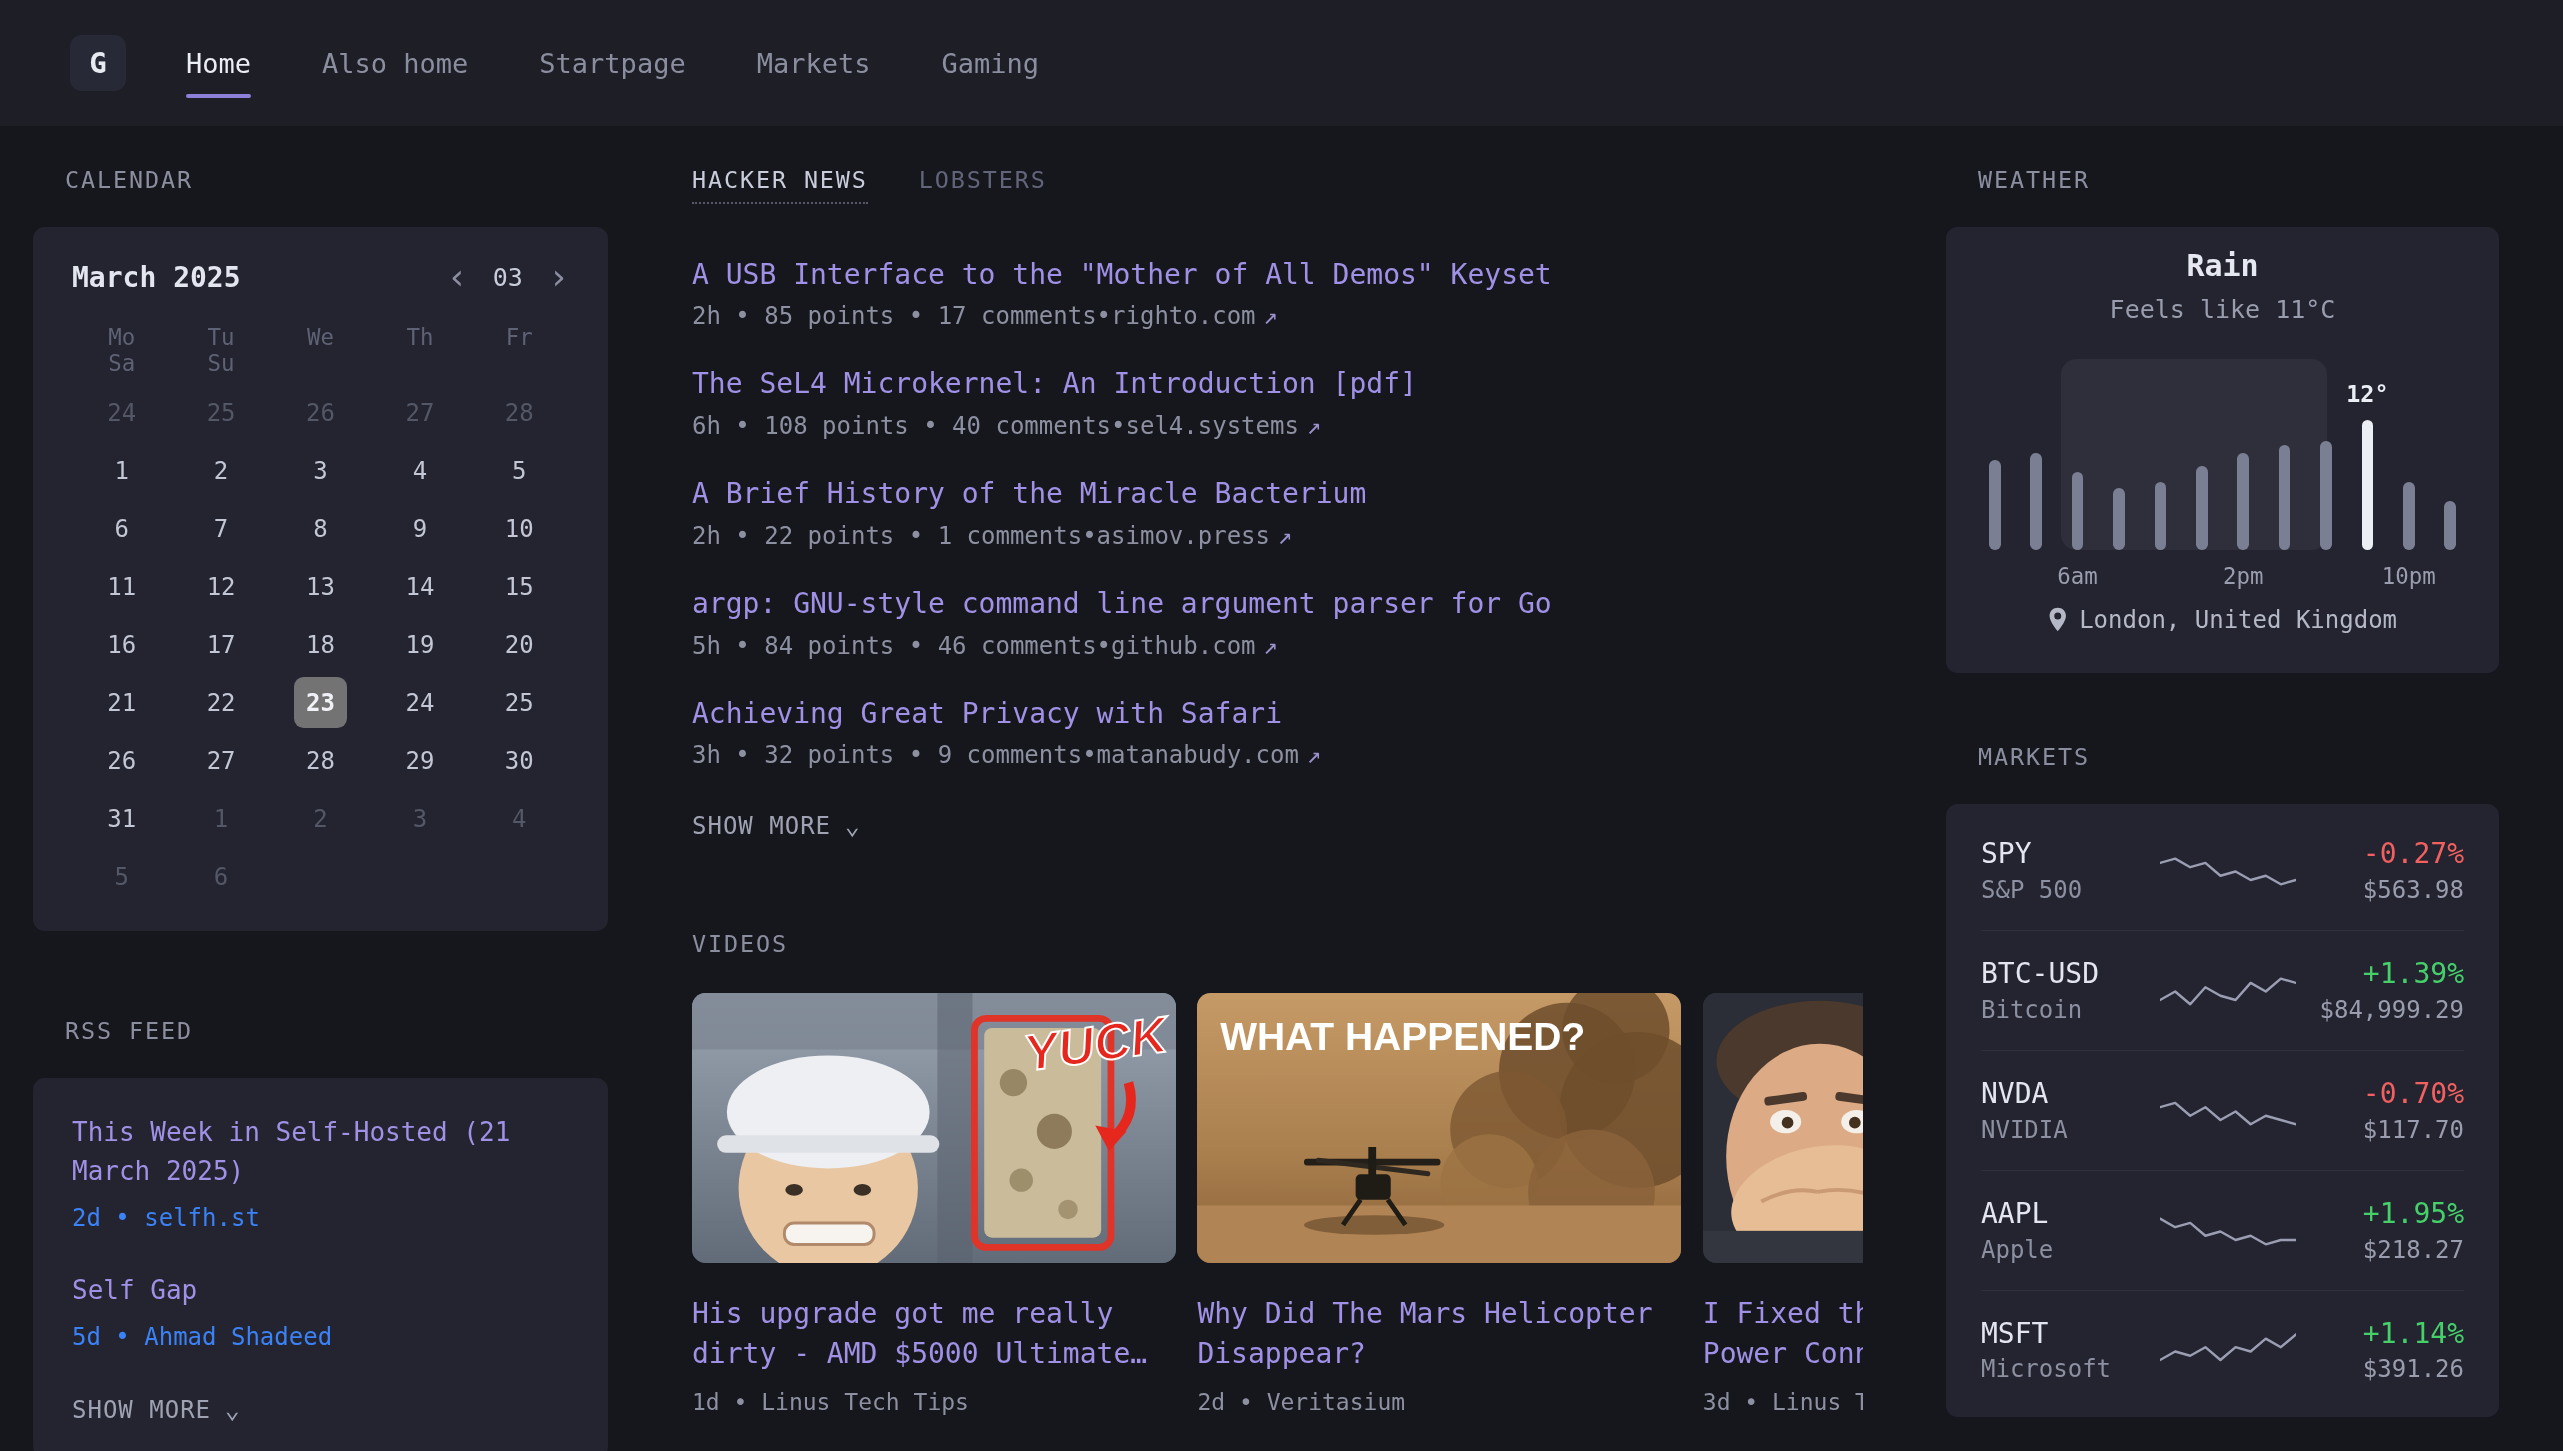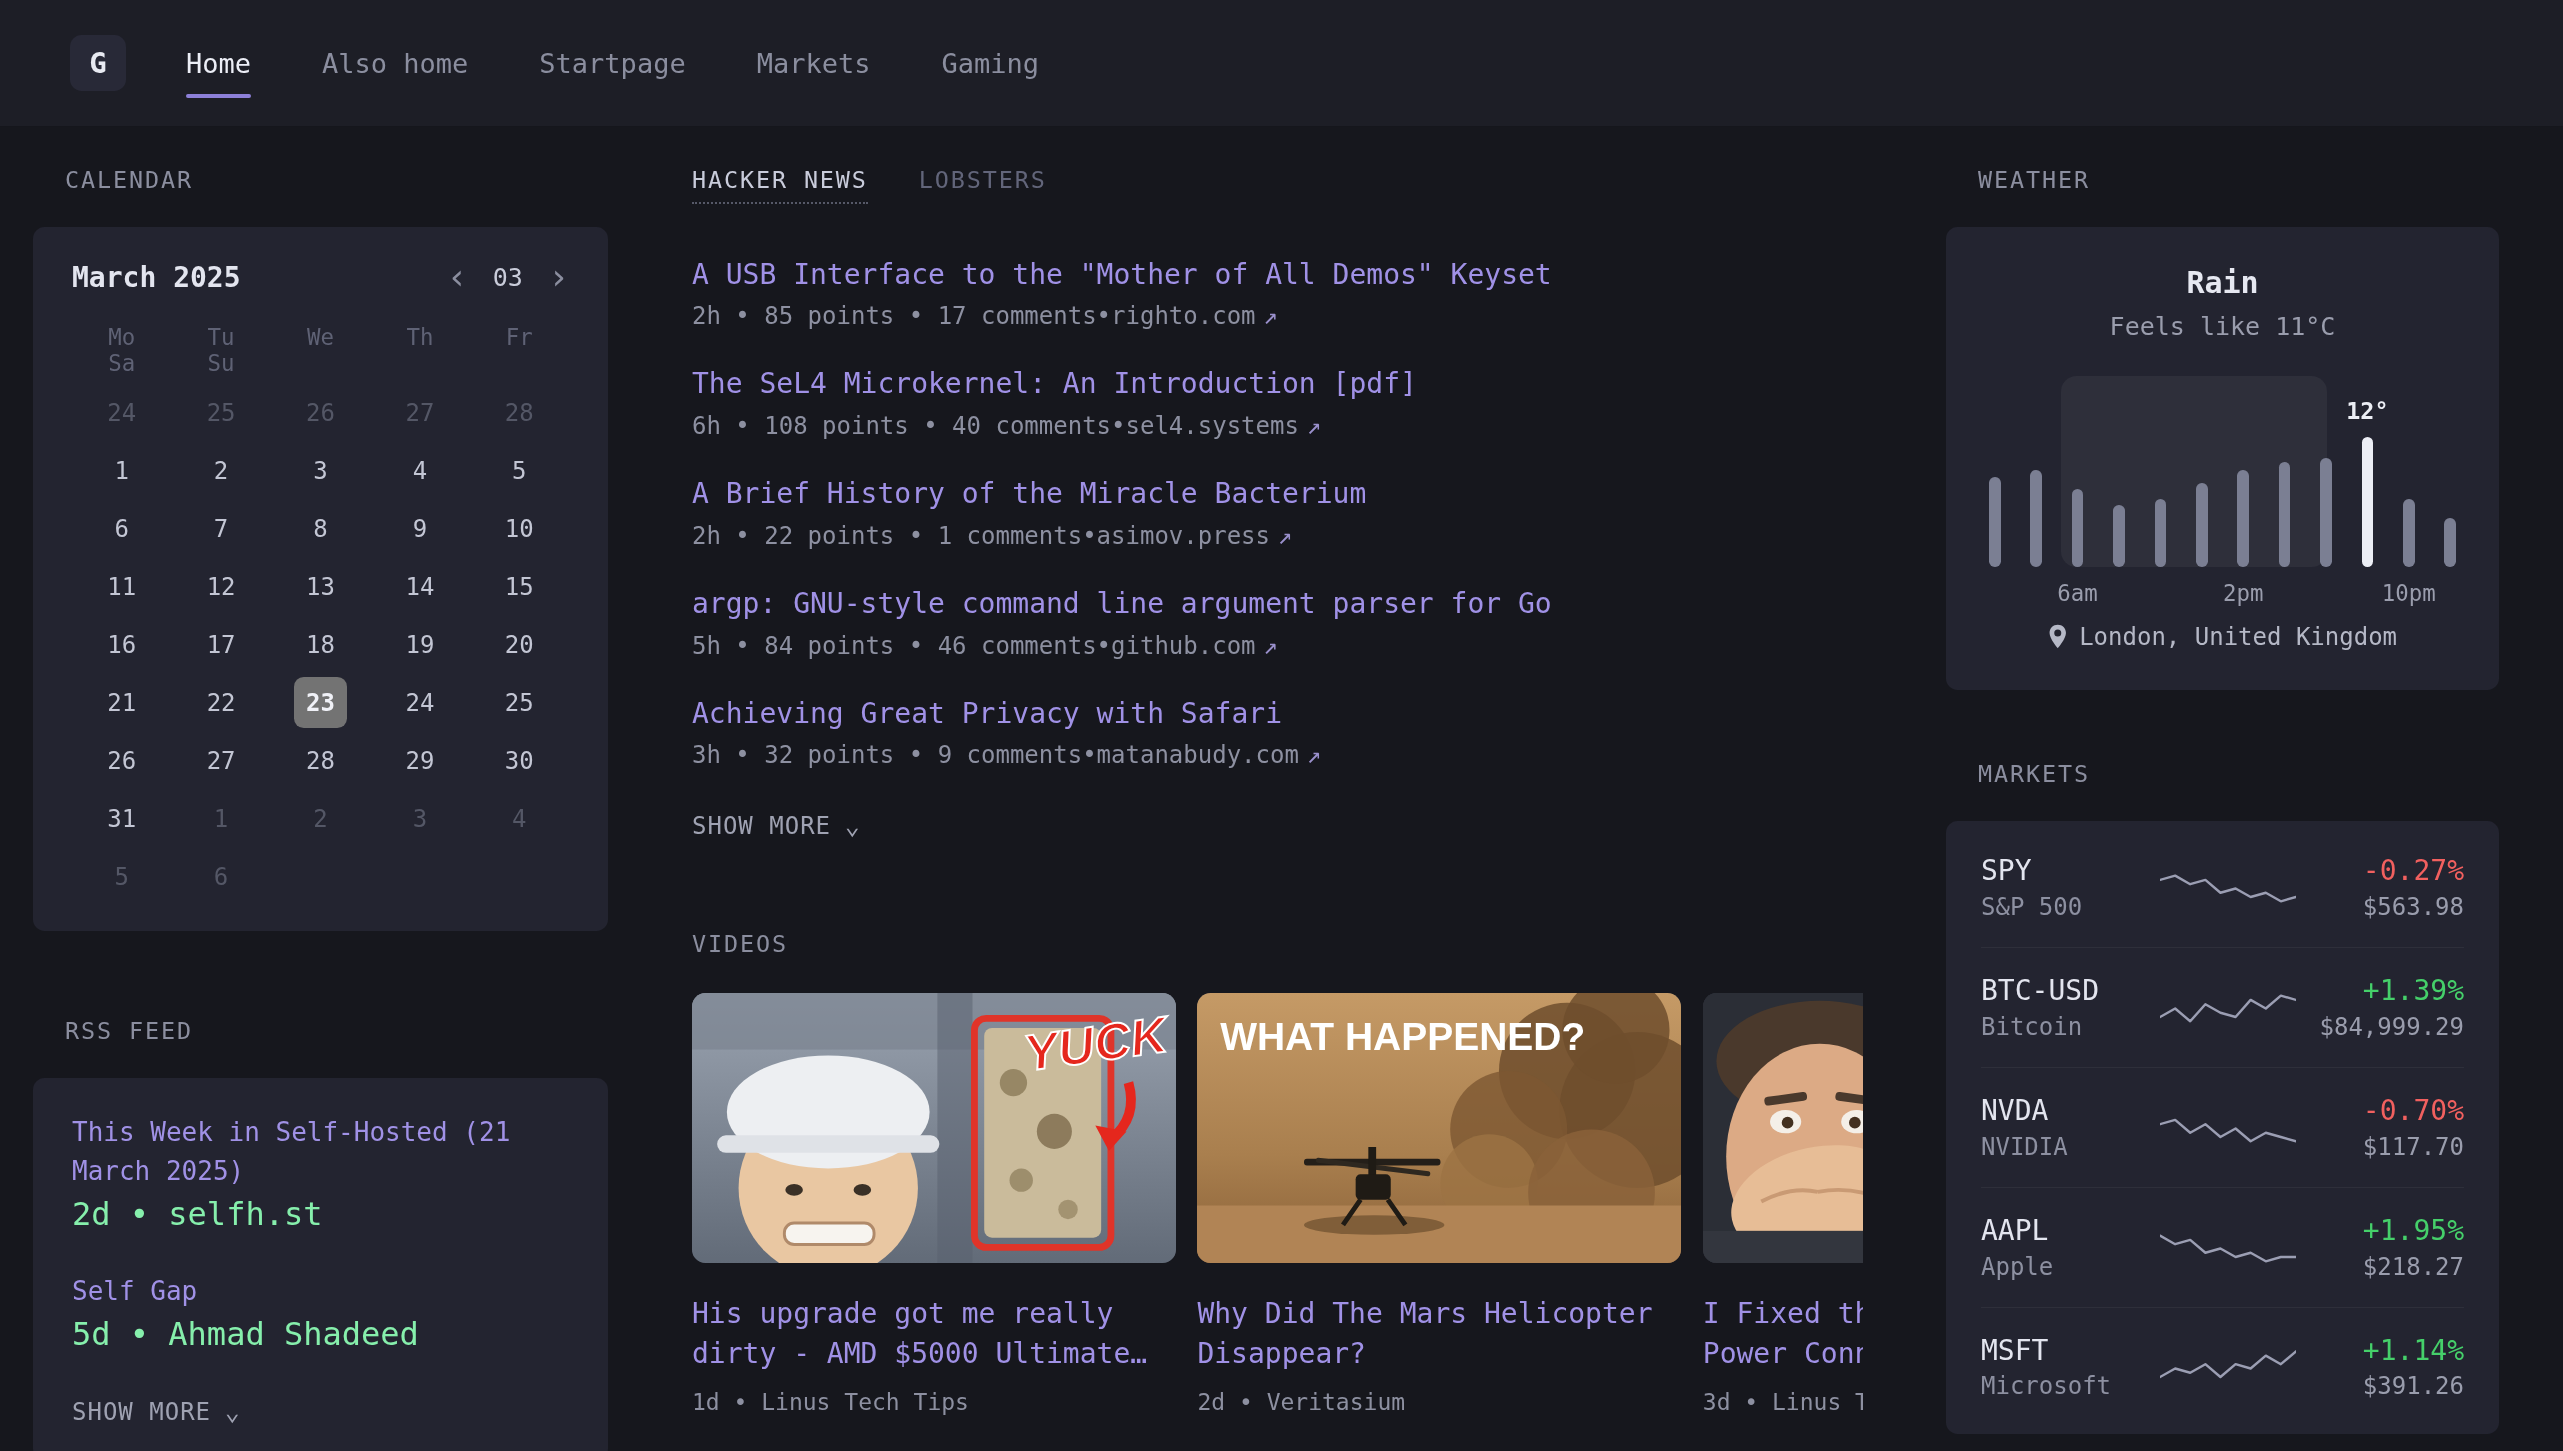--- a/index.html
+++ b/index.html
@@ -56,21 +56,21 @@
   .cal-grid { margin-top:7.8px; }
   .cal-day { height:58px; display:flex; align-items:center; justify-content:center; font-size:24px; color:#c3c6d4; }
   .cal-day span { min-width:53px; height:51px; display:flex; align-items:center; justify-content:center; border-radius:9.7px; }
   .cal-day.dim { color:#545766; }
   .cal-day.selected span { background:#737373; color:#f0f1f7; font-weight:bold; }
 
   
   .rss-card { padding:35px 39px 34px; }
   .rss-item + .rss-item { margin-top:39px; }
   .rss-title { font-size:26px; line-height:1.5; color:#a091e6; display:block; cursor:pointer; }
-  .rss-meta { margin-top:4px; font-size:32px; color:#86efac; }
+  .rss-meta { margin-top:13px; font-size:24px; color:#3b82f6; }
   .show-more {
     display:flex; align-items:center; gap:13.6px; font-size:24px; letter-spacing:1px;
     color:#9fa2b2; cursor:pointer; margin-top:45px;
   }
   .show-more .chev { font-size:25px; line-height:0.7; }
 
   
   .tabs { display:flex; gap:51px; align-items:baseline; }
   .tab { font-size:23.4px; letter-spacing:1.9px; color:#62657a; cursor:pointer; padding-bottom:7.8px; }
   .tab.active { color:#c9ccdb; border-bottom:2.9px dotted #565968; }
@@ -88,21 +88,21 @@
   .video-card { width:484px; flex:none; }
   .thumb { width:484px; height:270px; border-radius:13.6px; overflow:hidden; cursor:pointer; background:#333640; }
   .thumb svg { display:block; width:100%; height:100%; }
   .video-title {
     display:block; margin-top:31px; font-size:28px; line-height:1.42; color:#a091e6;
     white-space:pre-line; max-height:82px; overflow:hidden; cursor:pointer;
   }
   .video-meta { margin-top:15.6px; font-size:23px; color:#8d90a1; }
 
   
-  .weather-card { padding:38px 39px 39px; text-align:center; }
+  .weather-card { padding:21px 39px 39px; text-align:center; }
   .w-cond { font-size:30px; font-weight:bold; color:#e6e8f1; }
   .w-feels { margin-top:11.7px; font-size:25px; color:#9a9dad; }
   .w-chart {
     margin-top:41px; height:185px; position:relative;
     display:flex; align-items:flex-end; justify-content:space-between; padding:0 3.9px;
   }
   .day-region {
     position:absolute; left:16%; width:56%; top:-5.8px; bottom:0;
     background:rgba(255,255,255,0.05); border-radius:15.6px;
   }

